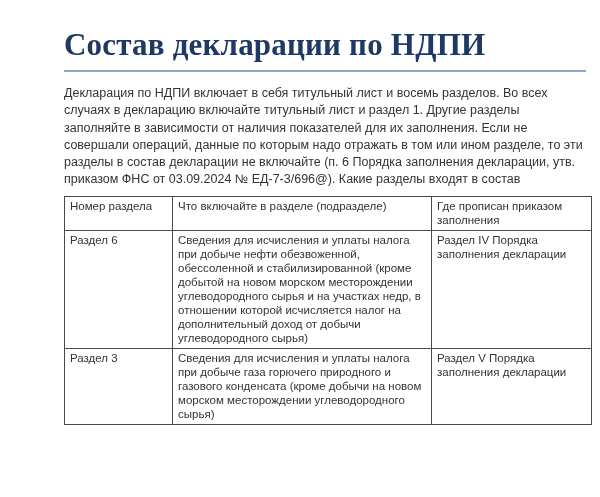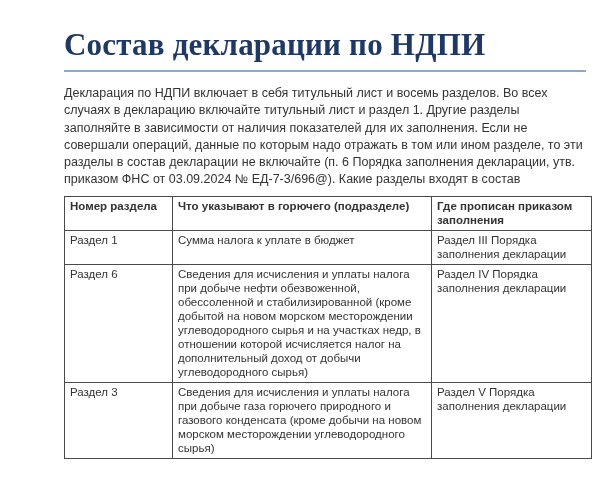--- a/index.html
+++ b/index.html
@@ -46,21 +46,21 @@
   table.sections col.c1 { width: 108px; }
   table.sections col.c2 { width: 259px; }
   table.sections col.c3 { width: 160px; }
   table.sections th, table.sections td {
     border: 1px solid #4a4a4a;
     padding: 2px 5px 3px 5px;
     vertical-align: top;
     text-align: left;
     overflow: hidden;
   }
-  table.sections th { font-weight: bold; }
+  table.sections th { font-weight: normal; }
   tr.h   { height: 34px; }
   tr.r0  { height: 60px; }
   tr.r1  { height: 32px; }
   tr.r2  { height: 102px; }
   tr.r3  { height: 60px; }
 </style>
 </head>
 <body>
 
 <div class="page">
@@ -71,27 +71,22 @@
 
   <table class="sections">
     <colgroup>
         <col class="c1">
         <col class="c2">
         <col class="c3">
       </colgroup>
     <tbody>
       <tr class="h">
         <th>Номер раздела</th>
-        <th>Что указывают в горючего (подразделе)</th>
+        <th>Что включайте в разделе (подразделе)</th>
         <th>Где прописан приказом заполнения</th>
-      </tr>
-      <tr class="r1">
-        <td>Раздел 1</td>
-        <td>Сумма налога к уплате в бюджет</td>
-        <td>Раздел III Порядка заполнения декларации</td>
       </tr>
       <tr class="r2">
         <td>Раздел 6</td>
         <td>Сведения для исчисления и уплаты налога при добыче нефти обезвоженной, обессоленной и стабилизированной (кроме добытой на новом морском месторождении углеводородного сырья и на участках недр, в отношении которой исчисляется налог на дополнительный доход от добычи углеводородного сырья)</td>
         <td>Раздел IV Порядка заполнения декларации</td>
       </tr>
       <tr class="r3">
         <td>Раздел 3</td>
         <td>Сведения для исчисления и уплаты налога при добыче газа горючего природного и газового конденсата (кроме добычи на новом морском месторождении углеводородного сырья)</td>
         <td>Раздел V Порядка заполнения декларации</td>

